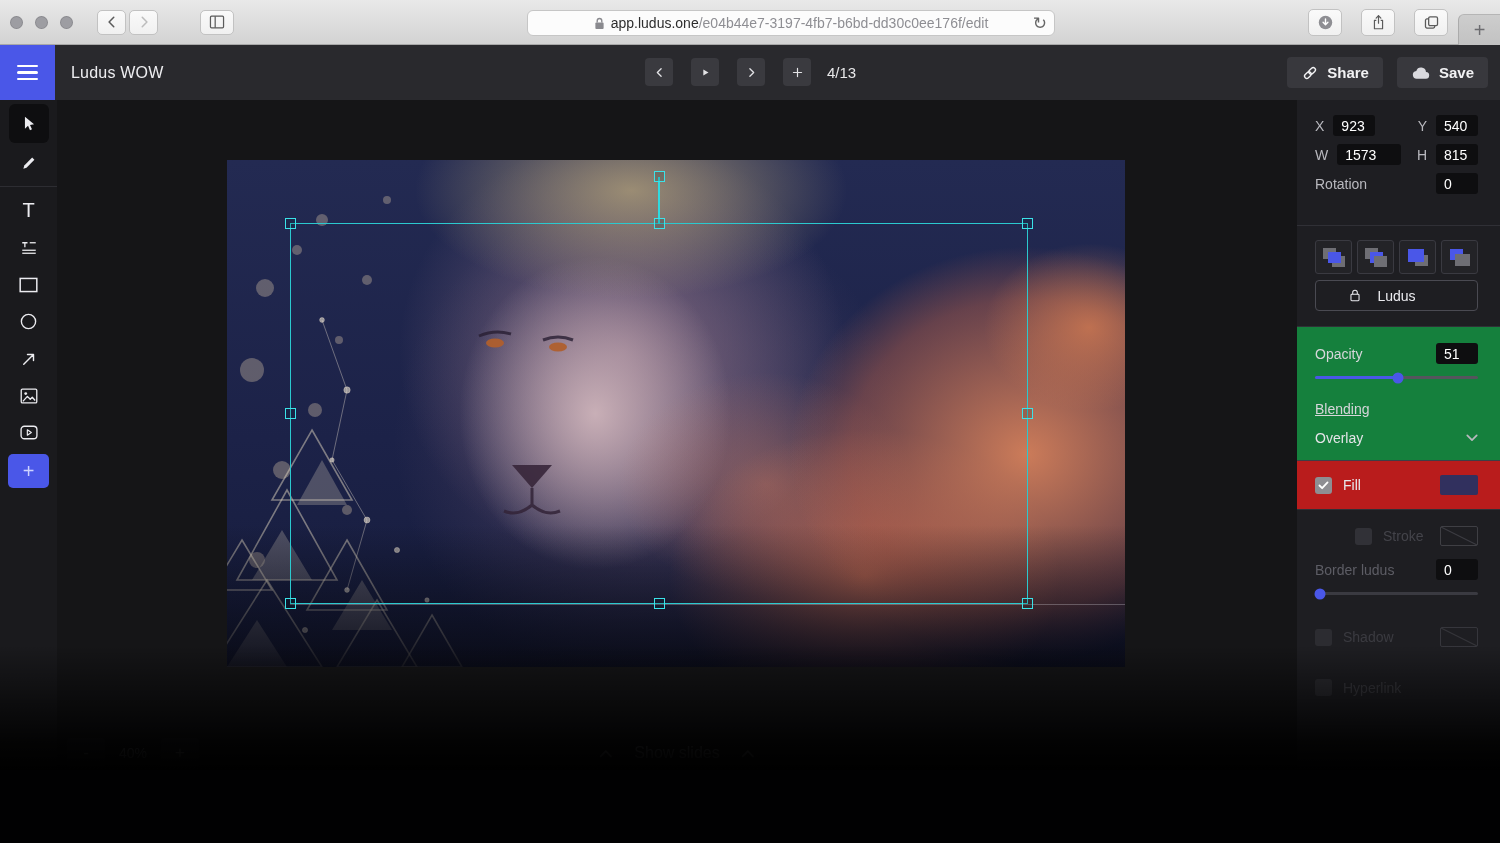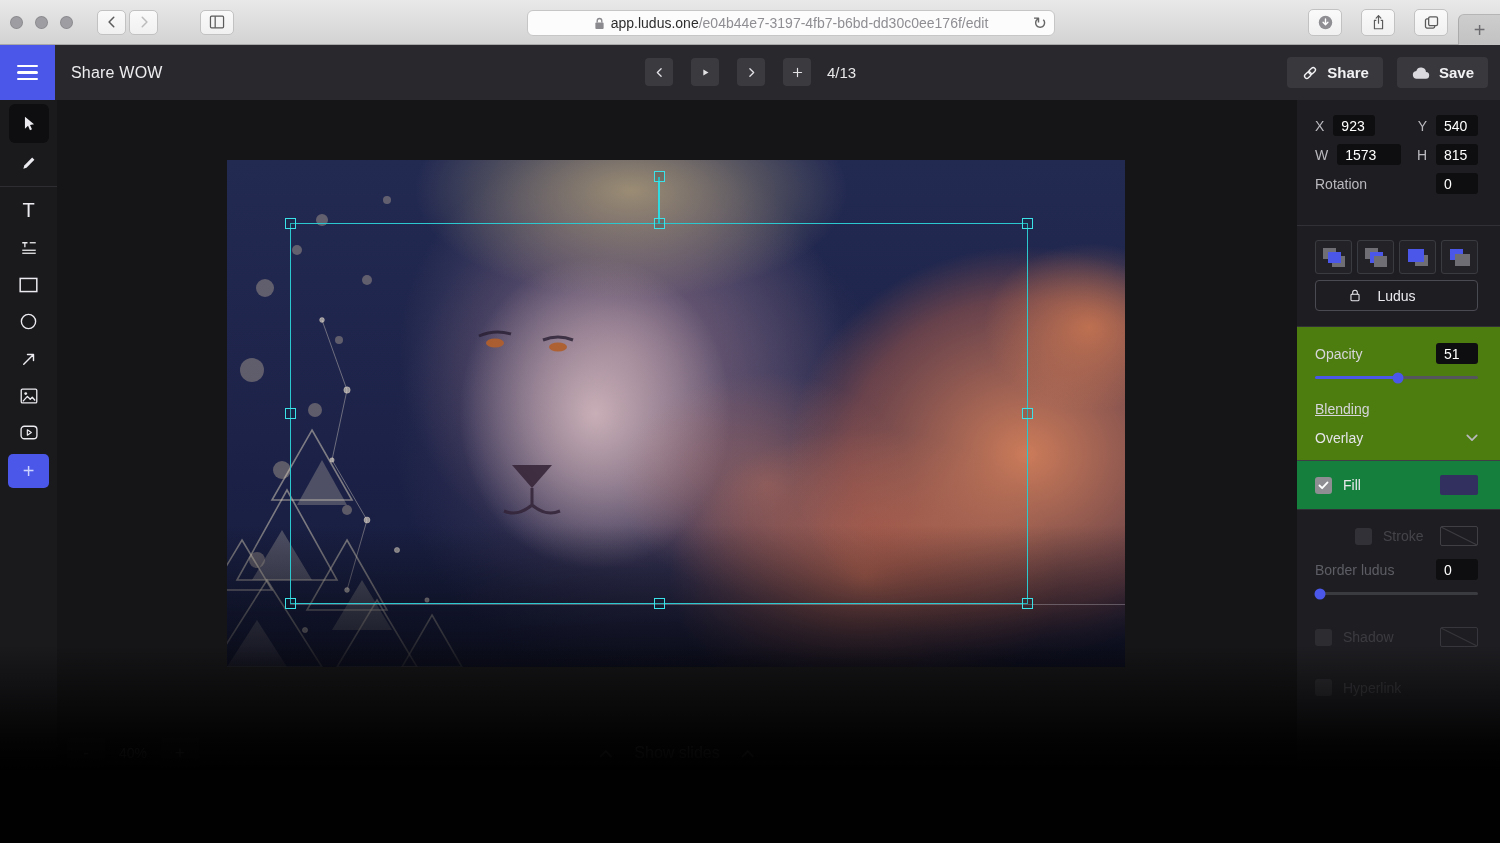--- a/index.html
+++ b/index.html
@@ -213,21 +213,21 @@
     <span>+</span>
   </div>
 </div>
 
 <div class="app-header">
   <div class="hamburger">
     <i></i>
       <i></i>
       <i></i>
   </div>
-  <div class="doc-title">Share WOW</div>
+  <div class="doc-title">Ludus WOW</div>
 
   <div class="header-center">
     <button class="hbtn">
       <svg width="13" height="13" viewBox="0 0 24 24">
           <path d="M15 5 L8 12 L15 19" stroke="currentColor" stroke-width="2.4" fill="none" stroke-linecap="round" stroke-linejoin="round"></path>
         </svg>
     </button>
     <button class="hbtn">
       <svg width="13" height="13" viewBox="0 0 24 24">
           <path d="M8 6.5 L17.5 12 L8 17.5 Z" fill="#e3e3e6"></path>
@@ -467,40 +467,40 @@
       <button class="lock-btn" style="position:relative;">
         <svg width="14" height="15" viewBox="0 0 24 26">
             <rect x="5" y="11" width="14" height="11" rx="1.5" stroke="#ececf0" stroke-width="1.8" fill="none"></rect>
             <path d="M8 11 V8 a4 4 0 0 1 8 0 V11" stroke="#ececf0" stroke-width="1.8" fill="none"></path>
           </svg>
         <span>Ludus</span>
       </button>
     </div>
     <div class="divider"></div>
 
-    <div class="sect" style="padding-top:16px; padding-bottom:14px; background:#4d7c0f;">
+    <div class="sect" style="padding-top:16px; padding-bottom:14px; background:#15803d;">
       <div class="prow" style="margin-bottom:12px;">
         <span class="plabel" style="color:#d6d6da;">Opacity</span>
         <input class="pinput" value="51" style="">
       </div>
       <div class="slider" style="margin-bottom:22px;">
         <div class="fillbar" style="width: 51%;"></div>
         <div class="thumb" style="left: 51%;"></div>
       </div>
       <div class="plabel" style="color:#d6d6da; margin-bottom:13px;text-decoration:underline;">Blending</div>
       <div class="select-row">
         <span>Overlay</span>
         <svg width="12" height="8" viewBox="0 0 14 9">
             <path d="M1.5 1.5 L7 7 L12.5 1.5" stroke="#b9b9bf" stroke-width="2" fill="none" stroke-linecap="round" stroke-linejoin="round"></path>
           </svg>
       </div>
     </div>
     <div class="divider light"></div>
 
-    <div class="sect flex-sp" style="padding-top:14px; padding-bottom:14px; background:#15803d;">
+    <div class="sect flex-sp" style="padding-top:14px; padding-bottom:14px; background:#b91c1c;">
       <div class="check-row">
         <span class="checkbox">
           <svg width="11" height="9" viewBox="0 0 12 10">
               <path d="M1.5 5 L4.5 8 L10.5 1.5" stroke="#ffffff" stroke-width="2" fill="none" stroke-linecap="round" stroke-linejoin="round"></path>
             </svg>
         </span>
         <span style="color:#e8e8ec;">Fill</span>
       </div>
       <span class="swatch" style="background: rgb(49, 48, 94);"></span>
     </div>

